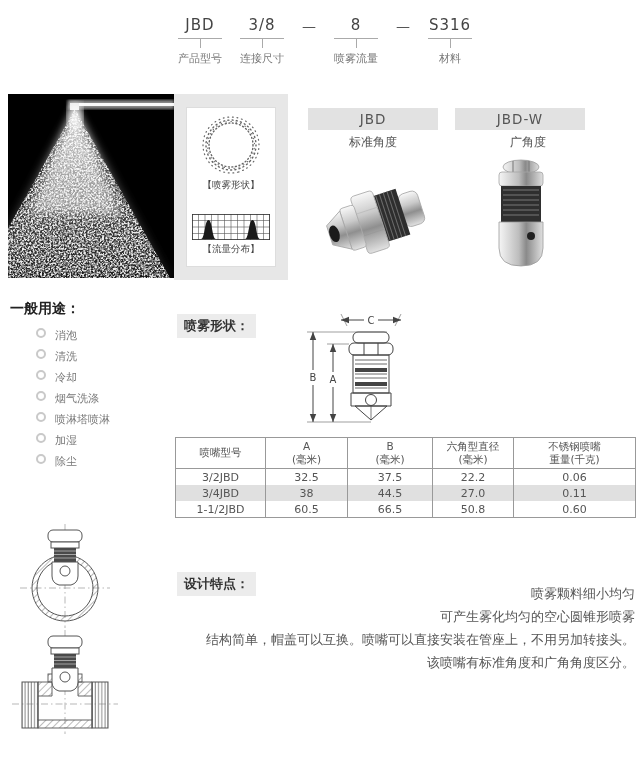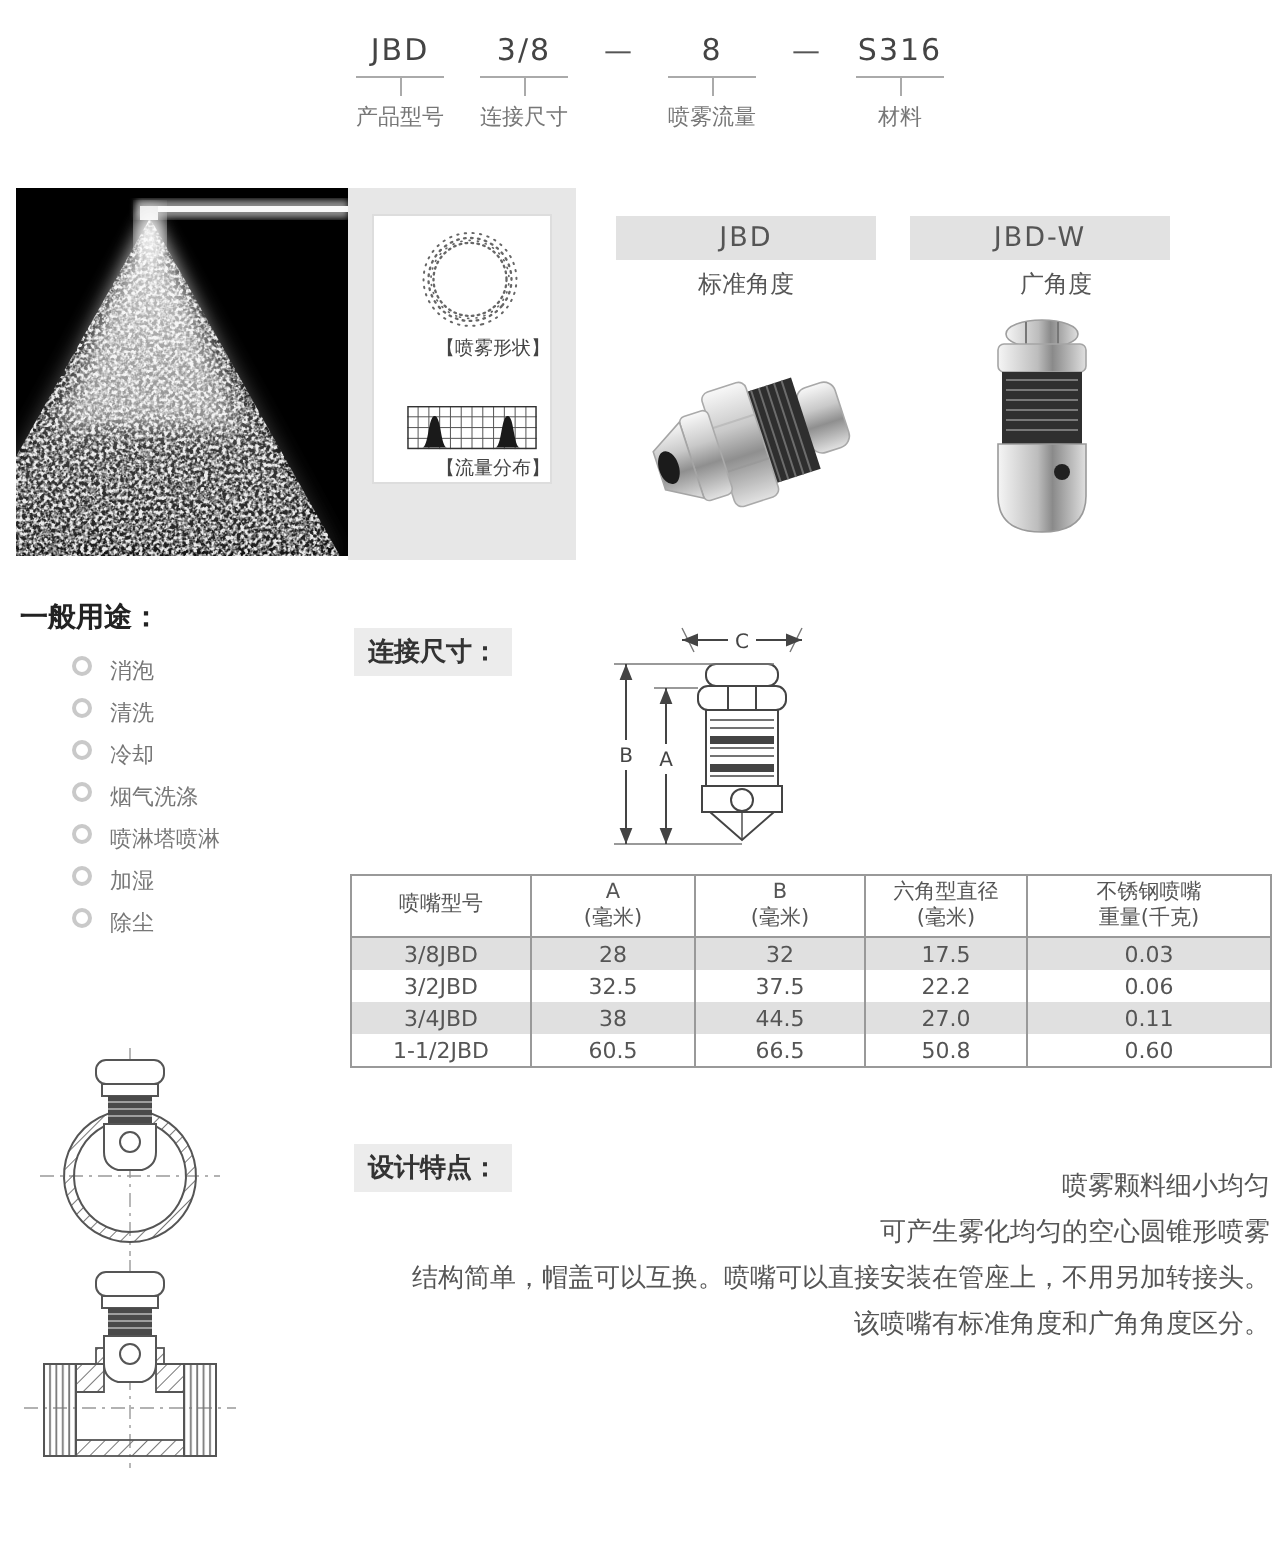--- a/index.html
+++ b/index.html
@@ -12,21 +12,21 @@
   .mc-part{display:flex;flex-direction:column;align-items:center;min-width:44px;}
   .mc-value{font-size:15px;color:#444;letter-spacing:1px;}
   .mc-tick{width:100%;height:10px;border-top:1px solid #aaa;position:relative;margin-top:4px;}
   .mc-tick::after{content:"";position:absolute;left:50%;top:0;height:9px;border-left:1px solid #aaa;}
   .mc-label{font-size:11px;color:#777;margin-top:2px;white-space:nowrap;}
   .mc-sep{font-size:14px;color:#555;margin-top:2px;}
   
   .spray-photo{position:absolute;left:8px;top:94px;width:166px;height:184px;background:#000;}
   
   .shape-panel{position:absolute;left:174px;top:94px;width:114px;height:186px;background:#e7e7e7;}
-  .shape-inner{position:absolute;left:13px;top:14px;width:88px;height:133px;background:#fff;box-shadow:0 0 0 1px #ddd;display:flex;flex-direction:column;align-items:flex-end;}
+  .shape-inner{position:absolute;left:13px;top:14px;width:88px;height:158px;background:#fff;box-shadow:0 0 0 1px #ddd;display:flex;flex-direction:column;align-items:center;}
   .shape-caption{font-size:9.5px;color:#444;margin-top:3px;white-space:nowrap;}
   .ring-svg{margin-top:6px;}
   .grid-svg{margin-top:22px;}
   
   .prod-bar{position:absolute;width:130px;height:22px;background:#e2e2e2;display:flex;align-items:center;justify-content:center;font-size:13.5px;color:#555;letter-spacing:1px;}
   .prod-sub{position:absolute;width:130px;text-align:center;font-size:12px;color:#555;}
   
   .uses{position:absolute;left:10px;top:300px;width:160px;}
   .uses-title{font-size:14px;font-weight:bold;color:#222;}
   .uses-list{list-style:none;margin:10px 0 0 0;padding:0 0 0 26px;}
@@ -235,21 +235,21 @@
           <span class="ring-bullet"></span>
           <span>加湿</span>
         </li>
       <li>
           <span class="ring-bullet"></span>
           <span>除尘</span>
         </li>
     </ul>
   </div>
 
-  <div class="sec-label" style="left:177px;top:314px;">连接尺寸：</div>
+  <div class="sec-label" style="left:177px;top:314px;">喷雾形状：</div>
 
   <svg class="dim-svg" width="135" height="132" viewBox="0 0 135 132">
     <g stroke="#444" stroke-width="1" fill="none">
 
       <rect x="70" y="26" width="36" height="11" rx="5"></rect>
       <rect x="66" y="37" width="44" height="12" rx="5"></rect>
       <line x1="81" y1="37" x2="81" y2="49"></line>
         <line x1="95" y1="37" x2="95" y2="49"></line>
       <rect x="70" y="49" width="36" height="38"></rect>
       <g stroke-width="0.8">
@@ -320,27 +320,20 @@
             <span>六角型直径</span>
             <span>(毫米)</span>
           </th>
         <th>
             <span>不锈钢喷嘴</span>
             <span>重量(千克)</span>
           </th>
       </tr>
     </thead>
     <tbody>
-      <tr class="shade">
-        <td>3/8JBD</td>
-        <td>28</td>
-        <td>32</td>
-        <td>17.5</td>
-        <td>0.03</td>
-      </tr>
       <tr>
         <td>3/2JBD</td>
         <td>32.5</td>
         <td>37.5</td>
         <td>22.2</td>
         <td>0.06</td>
       </tr>
       <tr class="shade">
         <td>3/4JBD</td>
         <td>38</td>

